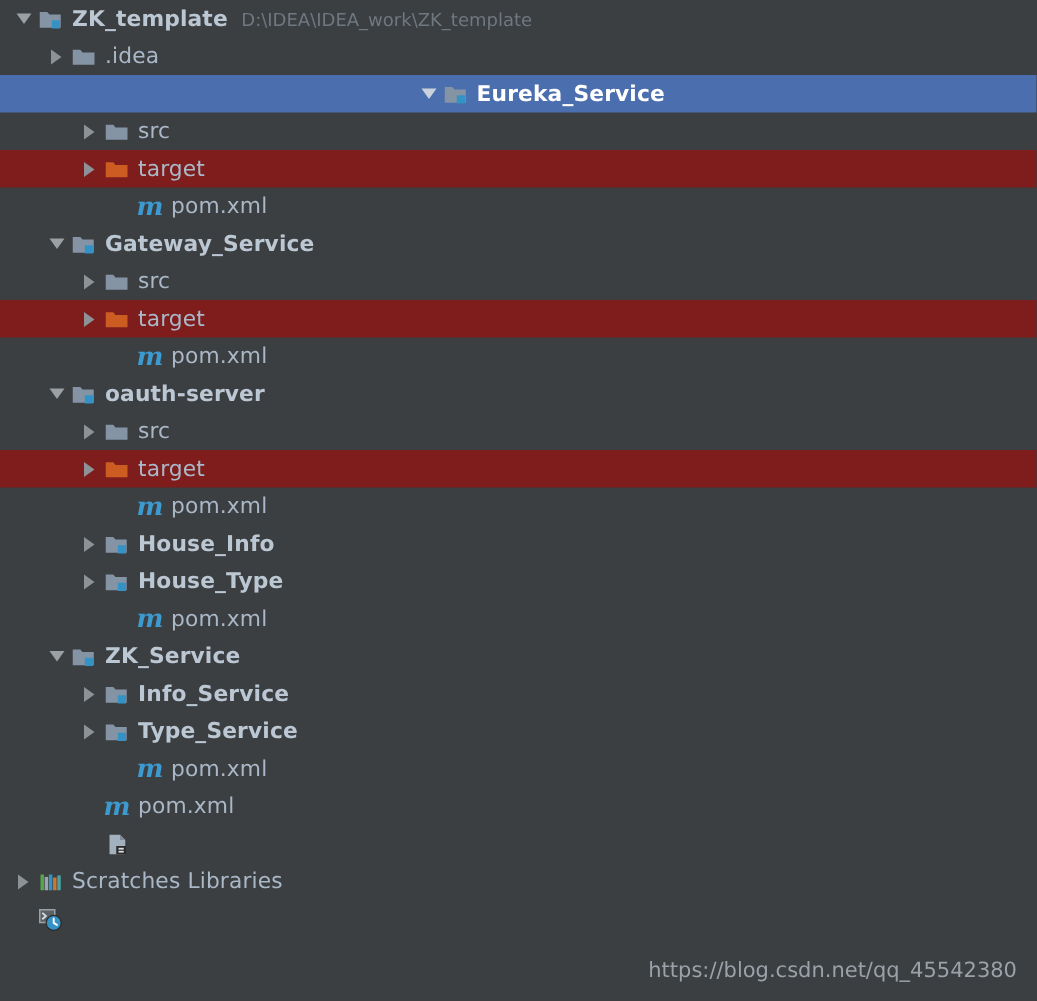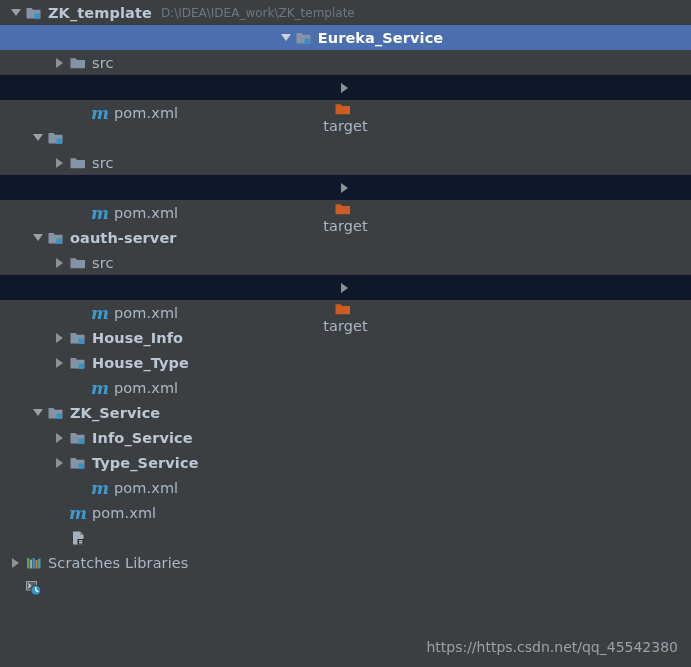--- a/index.html
+++ b/index.html
@@ -21,21 +21,21 @@
     background: #3c3f41;
   }
   .row {
     position: relative;
     height: 25px;
     display: flex;
     align-items: center;
     white-space: nowrap;
     box-sizing: border-box;
   }
-  .row.excluded { background: #0f172a; flex-direction: column; }
+  .row.excluded { background: #7f1d1d; }
   .row.selected { background: #4b6eaf; justify-content: center; }
 
   .indent { display: inline-block; flex: 0 0 auto; }
 
   
   .toggle {
     flex: 0 0 auto;
     width: 17px;
     height: 25px;
     position: relative;
@@ -114,20 +114,30 @@
       <span class="toggle expanded"></span>
       <span class="ico">
         <svg width="18" height="18" viewBox="0 0 18 18">
           <path d="M1.5 4 L6.5 4 L8 5.7 L15.5 5.7 L15.5 14.5 L1.5 14.5 Z" fill="#8494a5"></path>
           <rect x="9.5" y="9.5" width="5.5" height="5.5" fill="#3592c4"></rect>
         </svg>
       </span>
       <span class="label bold">ZK_template</span>
       <span class="path">D:\IDEA\IDEA_work\ZK_template</span>
     </div>
+    <div class="row">
+      <span class="indent" style="width: 30px;"></span>
+      <span class="toggle collapsed"></span>
+      <span class="ico">
+        <svg width="18" height="18" viewBox="0 0 18 18">
+          <path d="M1.5 4.2 L6.5 4.2 L8 6 L16 6 L16 14.2 L1.5 14.2 Z" fill="#8494a5"></path>
+        </svg>
+      </span>
+      <span class="label">.idea</span>
+    </div>
     <div class="row selected">
       <span class="indent" style="width: 30px;"></span>
       <span class="toggle expanded"></span>
       <span class="ico">
         <svg width="18" height="18" viewBox="0 0 18 18">
           <path d="M1.5 4 L6.5 4 L8 5.7 L15.5 5.7 L15.5 14.5 L1.5 14.5 Z" fill="#8494a5"></path>
           <rect x="9.5" y="9.5" width="5.5" height="5.5" fill="#3592c4"></rect>
         </svg>
       </span>
       <span class="label bold">Eureka_Service</span>
@@ -162,20 +172,21 @@
     </div>
     <div class="row">
       <span class="indent" style="width: 30px;"></span>
       <span class="toggle expanded"></span>
       <span class="ico">
         <svg width="18" height="18" viewBox="0 0 18 18">
           <path d="M1.5 4 L6.5 4 L8 5.7 L15.5 5.7 L15.5 14.5 L1.5 14.5 Z" fill="#8494a5"></path>
           <rect x="9.5" y="9.5" width="5.5" height="5.5" fill="#3592c4"></rect>
         </svg>
       </span>
+      <span class="label bold">Gateway_Service</span>
     </div>
     <div class="row">
       <span class="indent" style="width: 52px;"></span>
       <span class="toggle collapsed"></span>
       <span class="ico">
         <svg width="18" height="18" viewBox="0 0 18 18">
           <path d="M1.5 4.2 L6.5 4.2 L8 6 L16 6 L16 14.2 L1.5 14.2 Z" fill="#8494a5"></path>
         </svg>
       </span>
       <span class="label">src</span>
@@ -350,13 +361,13 @@
         <svg width="18" height="18" viewBox="0 0 18 18">
           <rect x="1.5" y="2.5" width="10" height="8.5" fill="#5b6165" stroke="#9aa1a8" stroke-width="1"></rect>
           <path d="M3.2 4.6 L5.6 6.7 L3.2 8.8" fill="none" stroke="#d8dde2" stroke-width="1.2"></path>
           <circle cx="10.8" cy="11.3" r="5" fill="#3592c4" stroke="#2b2b2b" stroke-width="0.8"></circle>
           <path d="M10.8 8.3 L10.8 11.3 L12.9 12.6" fill="none" stroke="#ffffff" stroke-width="1.3" stroke-linecap="round"></path>
         </svg>
       </span>
     </div>
   </div>
 
-<div class="watermark">https://https.csdn.net/qq_45542380</div>
+<div class="watermark">https://blog.csdn.net/qq_45542380</div>
 
 </body></html>

